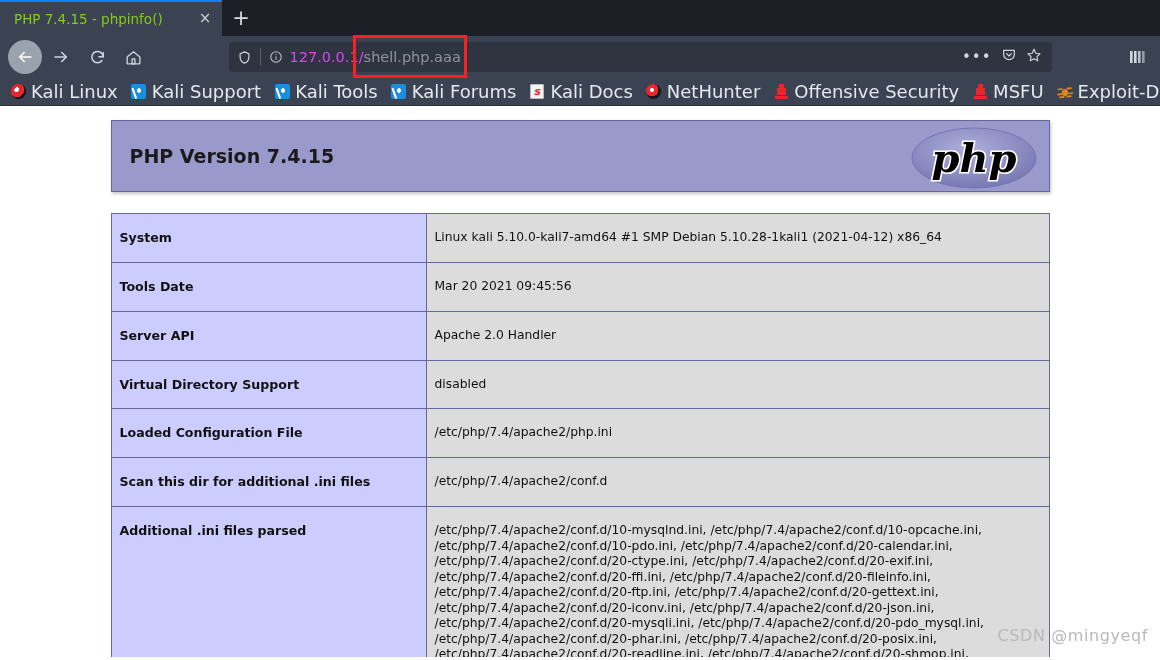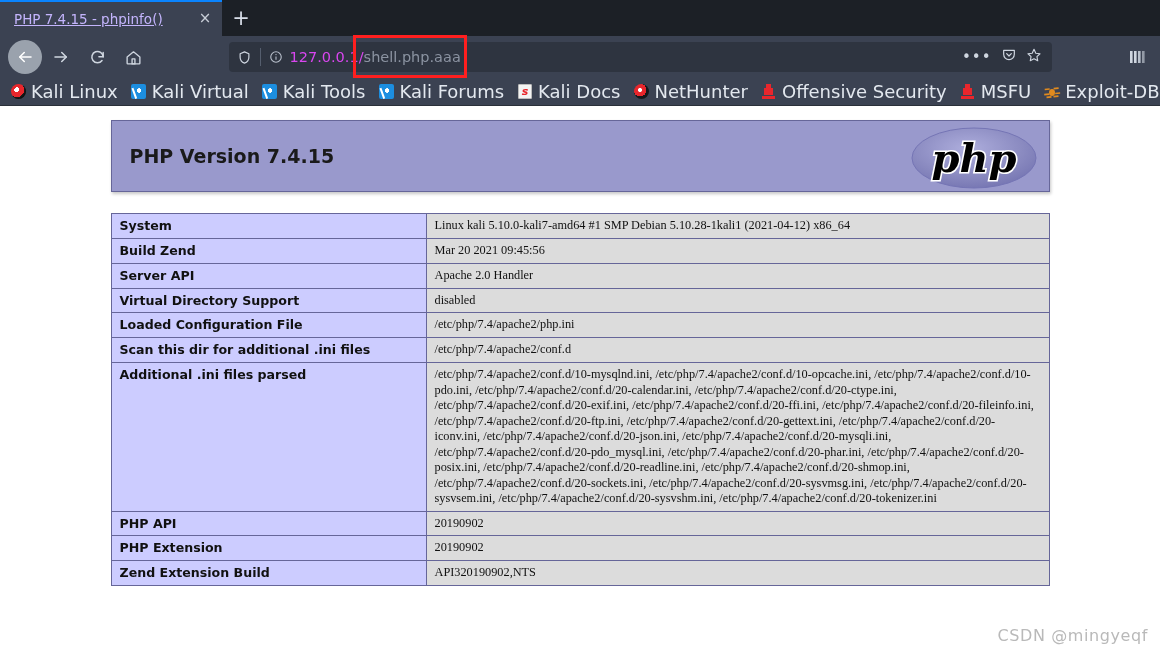--- a/index.html
+++ b/index.html
@@ -25,26 +25,25 @@
     width: 222px;
     background: #3b4252;
     border-top: 2px solid #0a84ff;
     display: flex;
     align-items: center;
     padding: 0 6px 0 14px;
     position: relative;
   }
   .tab-title {
     flex: 1;
-    color: #c4b5fd;
+    color: #84cc16;
     font-size: 13.5px;
     white-space: nowrap;
     overflow: hidden;
     text-overflow: ellipsis;
-    text-decoration: underline;
   }
   .tab-close {
     width: 22px; height: 22px;
     color: #c8ced8;
     font-size: 15px;
     line-height: 21px;
     text-align: center;
     cursor: pointer;
   }
   .newtab {
@@ -222,35 +221,34 @@
   table.info {
     margin: 21px auto 0 auto;
     width: 939px;
     border-collapse: collapse;
     font-size: 12.3px;
     color: #111;
     background: #ffffff;
   }
   table.info td {
     border: 1px solid #666699;
-    padding: 4px 8px;
+    padding: 16px 8px;
     vertical-align: top;
     line-height: 1.26;
   }
   td.k {
     width: 315px;
     background: #ccccff;
     font-weight: bold;
     font-size: 12.6px;
     white-space: nowrap;
   }
   td.v {
     background: #dcdcdc;
     word-break: break-word;
-    font-family: Liberation Serif, serif;
   }
 
   .watermark {
     position: absolute;
     right: 12px; bottom: 12px;
     font-size: 16px;
     color: #b9b9b9;
     letter-spacing: .6px;
     font-family: "DejaVu Sans", "Liberation Sans", sans-serif;
     pointer-events: none;
@@ -342,21 +340,21 @@
     <div class="bm">
       <span class="bmicon">
           <span class="fav-kali-dragon"></span>
         </span>
       <span>Kali Linux</span>
     </div>
     <div class="bm">
       <span class="bmicon">
           <span class="fav-kali-blue"></span>
         </span>
-      <span>Kali Virtual</span>
+      <span>Kali Support</span>
     </div>
     <div class="bm">
       <span class="bmicon">
           <span class="fav-kali-blue"></span>
         </span>
       <span>Kali Tools</span>
     </div>
     <div class="bm">
       <span class="bmicon">
           <span class="fav-kali-blue"></span>
@@ -423,21 +421,21 @@
       </svg>
     </div>
 
     <table class="info">
       <tbody>
         <tr>
           <td class="k">System</td>
           <td class="v">Linux kali 5.10.0-kali7-amd64 #1 SMP Debian 5.10.28-1kali1 (2021-04-12) x86_64</td>
         </tr>
         <tr>
-          <td class="k">Build Zend</td>
+          <td class="k">Tools Date</td>
           <td class="v">Mar 20 2021 09:45:56</td>
         </tr>
         <tr>
           <td class="k">Server API</td>
           <td class="v">Apache 2.0 Handler</td>
         </tr>
         <tr>
           <td class="k">Virtual Directory Support</td>
           <td class="v">disabled</td>
         </tr>

